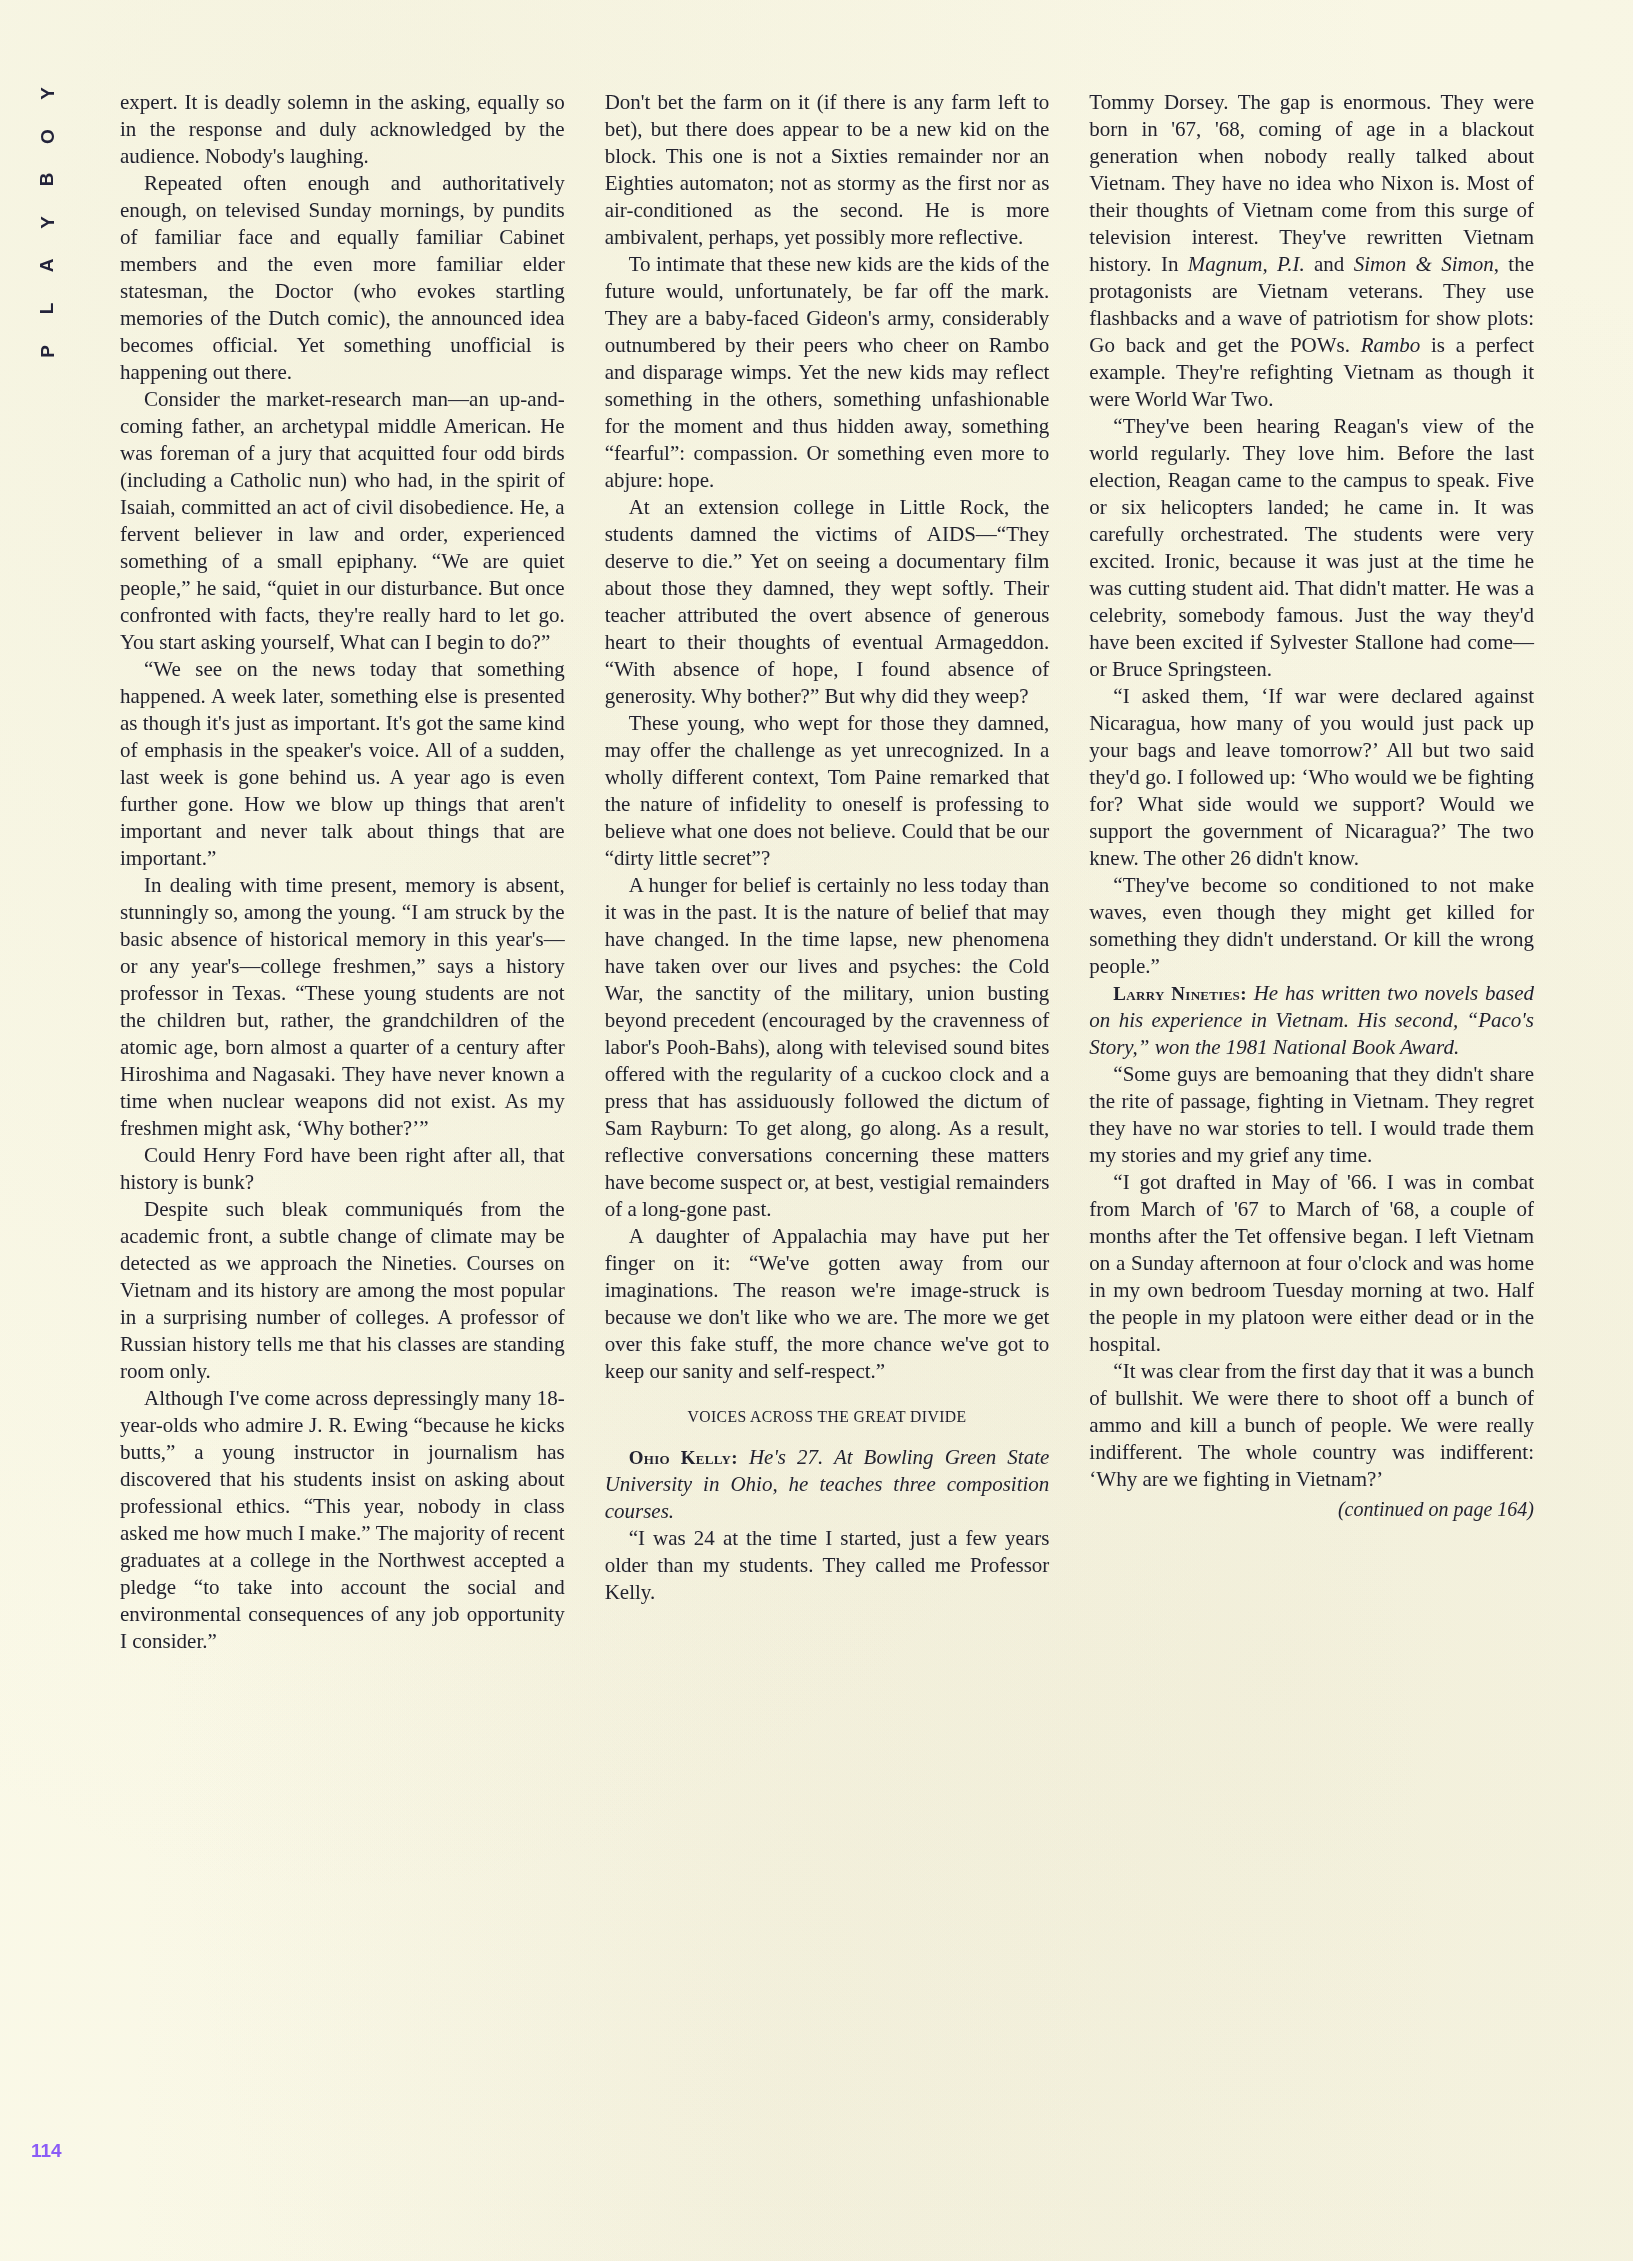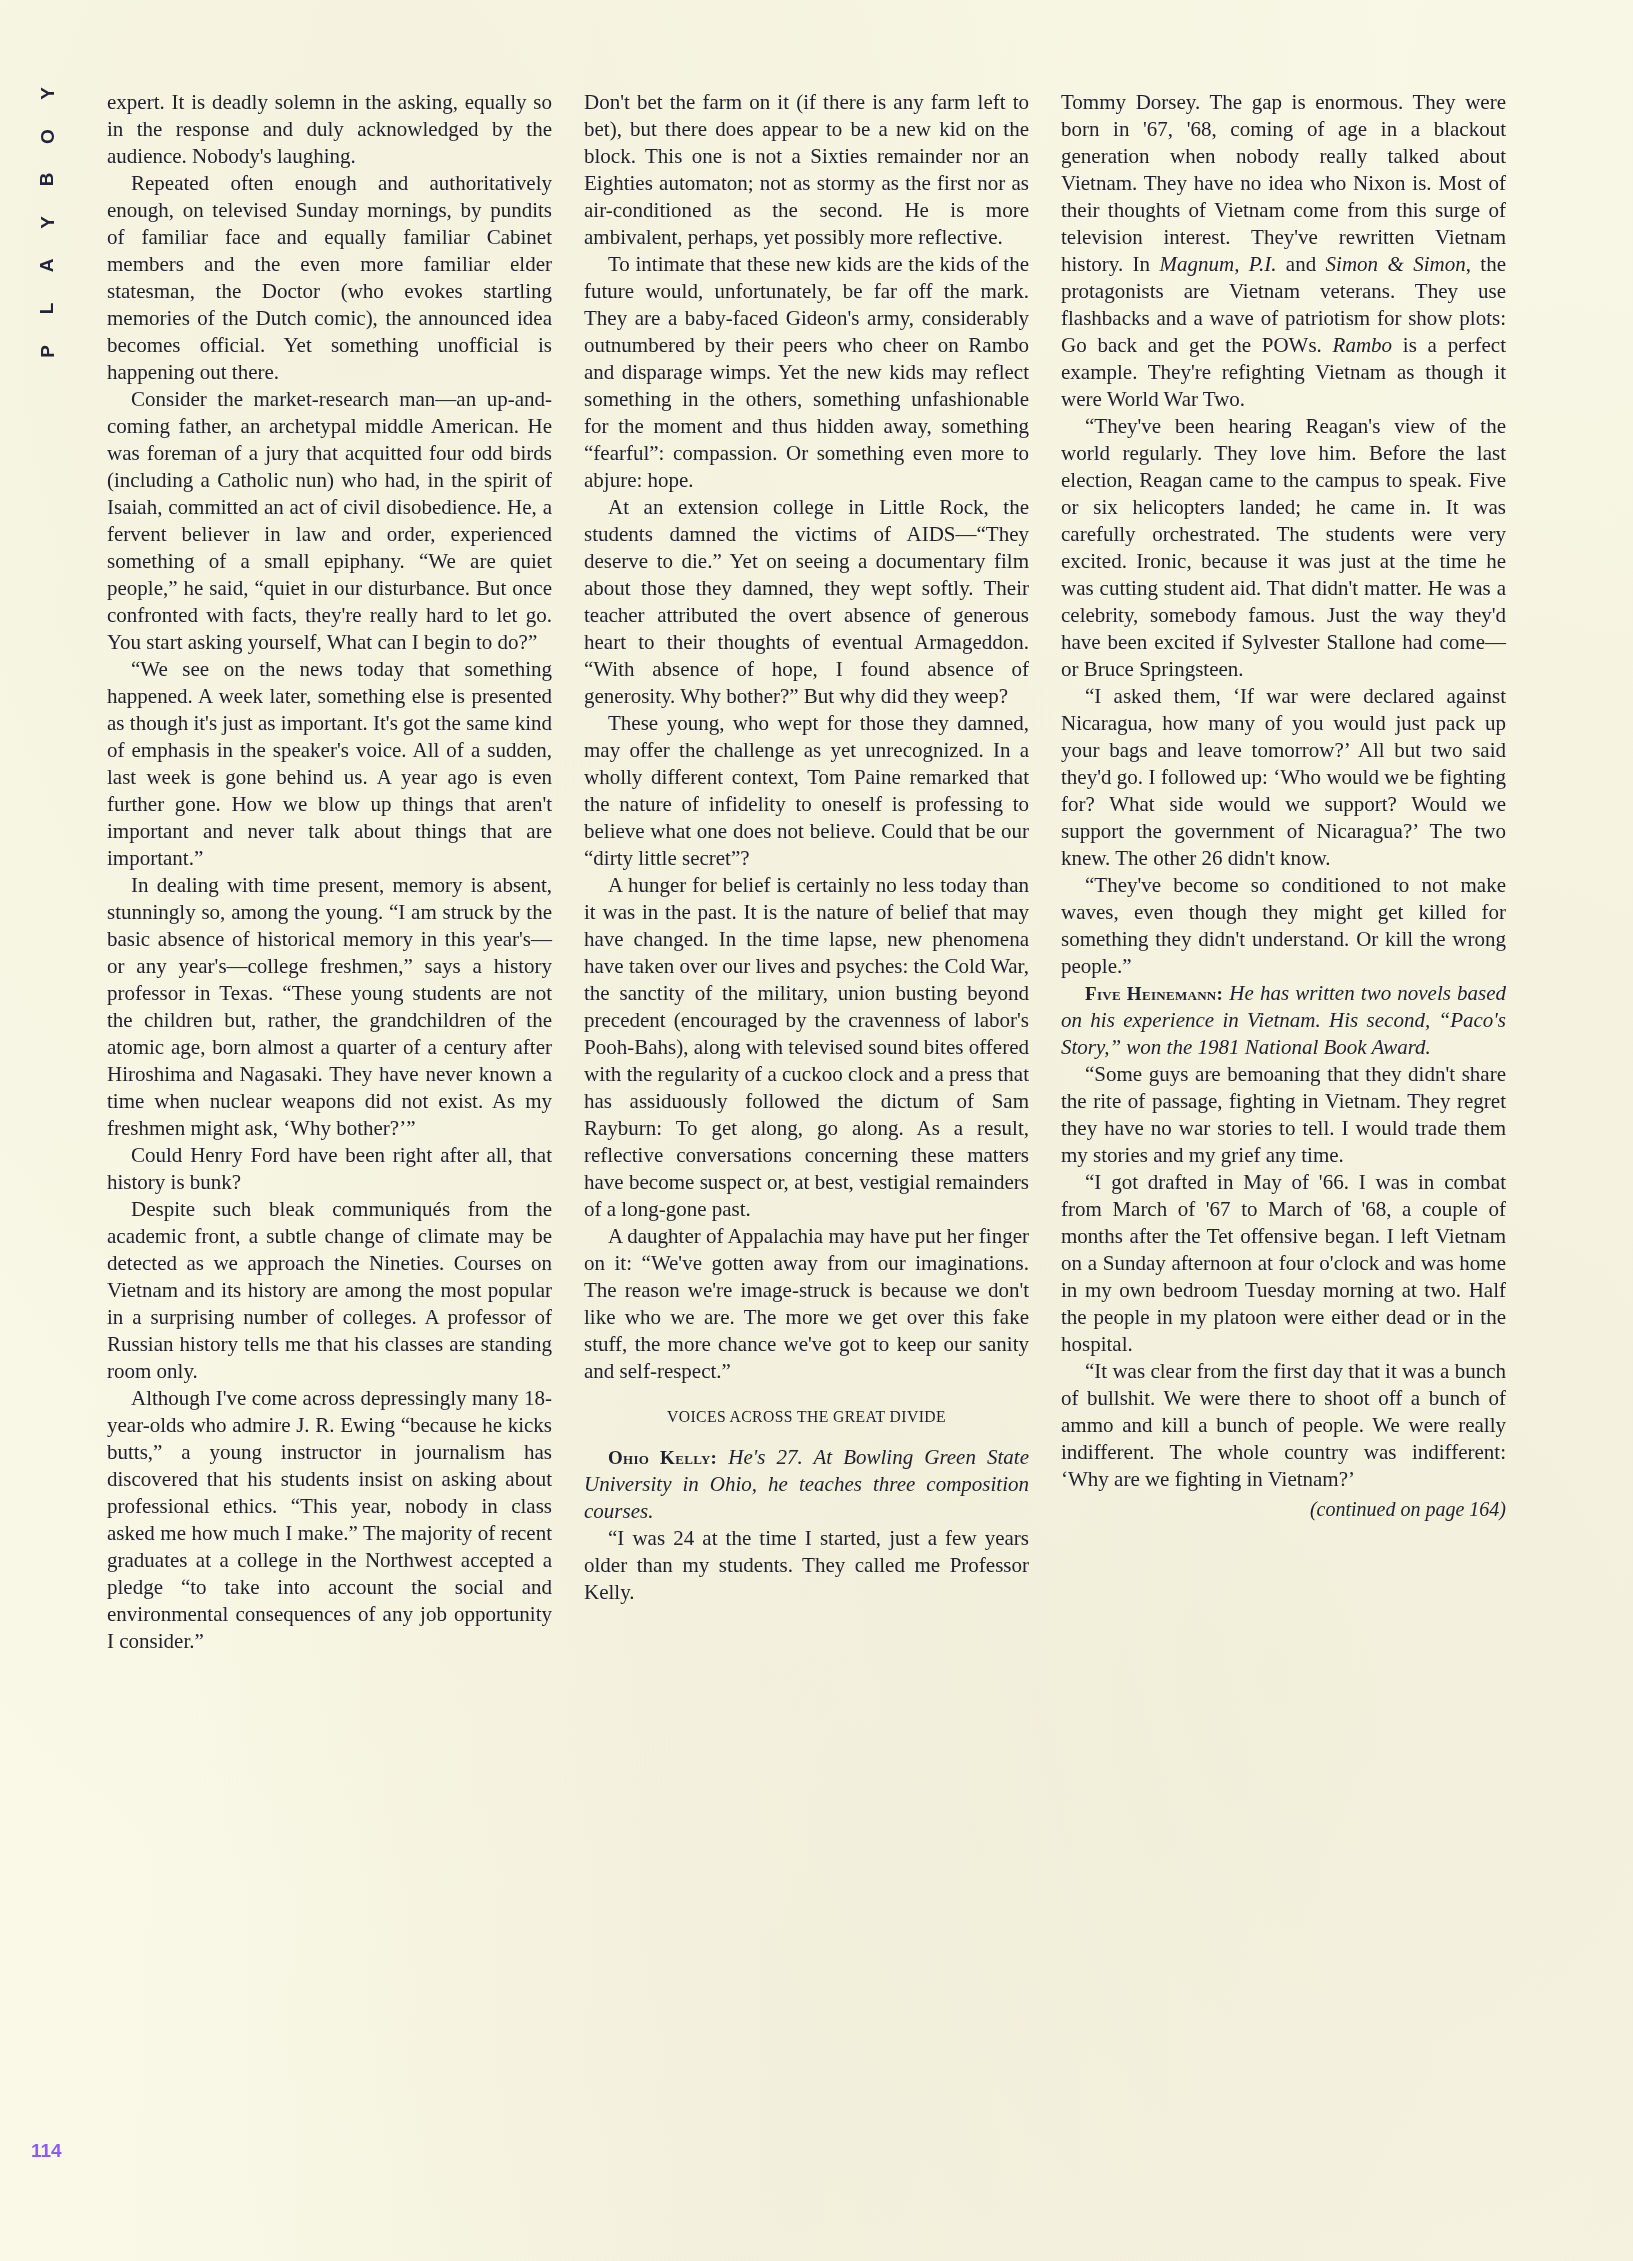--- a/index.html
+++ b/index.html
@@ -52,26 +52,25 @@
     line-height: 1;
     color: #23233a;
     transform: rotate(-90deg);
     margin-bottom: 24px;
     letter-spacing: 0;
   }
 
   
   .columns {
     position: absolute;
-    left: 92px;
+    left: 120px;
     top: 89px;
     width: 1414px;
     display: flex;
-    gap: 32px;
-    justify-content: flex-end;
+    gap: 40px;
   }
   .col {
     width: 445px;
   }
 
   .col p {
     margin: 0;
     font-size: 21px;
     line-height: 27px;
     text-align: justify;
@@ -172,21 +171,21 @@
       <p>“I was 24 at the time I started, just a few years older than my students. They called me Professor Kelly.</p>
     </div>
 
     <div class="col">
       <p class="noindent"><span>Tommy Dorsey. The gap is enormous. They were born in '67, '68, coming of age in a blackout generation when nobody really talked about Vietnam. They have no idea who Nixon is. Most of their thoughts of Vietnam come from this surge of television interest. They've rewritten Vietnam history. In </span><span class="ital">Magnum, P.I.</span><span> and </span><span class="ital">Simon &amp; Simon</span><span>, the protagonists are Vietnam veterans. They use flashbacks and a wave of patriotism for show plots: Go back and get the POWs. </span><span class="ital">Rambo</span><span> is a perfect example. They're refighting Vietnam as though it were World War Two.</span></p>
 
       <p>“They've been hearing Reagan's view of the world regularly. They love him. Before the last election, Reagan came to the campus to speak. Five or six helicopters landed; he came in. It was carefully orchestrated. The students were very excited. Ironic, because it was just at the time he was cutting student aid. That didn't matter. He was a celebrity, somebody famous. Just the way they'd have been excited if Sylvester Stallone had come—or Bruce Springsteen.</p>
       <p>“I asked them, ‘If war were declared against Nicaragua, how many of you would just pack up your bags and leave tomorrow?’ All but two said they'd go. I followed up: ‘Who would we be fighting for? What side would we support? Would we support the government of Nicaragua?’ The two knew. The other 26 didn't know.</p>
       <p>“They've become so conditioned to not make waves, even though they might get killed for something they didn't understand. Or kill the wrong people.”</p>
 
-      <p><span class="speaker">Five Heinemann:</span> <span class="ital">He has written two novels based on his experience in Vietnam. His second, “Paco's Story,” won the 1981 National Book Award.</span></p>
+      <p><span class="speaker">Larry Nineties:</span> <span class="ital">He has written two novels based on his experience in Vietnam. His second, “Paco's Story,” won the 1981 National Book Award.</span></p>
       <p>“Some guys are bemoaning that they didn't share the rite of passage, fighting in Vietnam. They regret they have no war stories to tell. I would trade them my stories and my grief any time.</p>
       <p>“I got drafted in May of '66. I was in combat from March of '67 to March of '68, a couple of months after the Tet offensive began. I left Vietnam on a Sunday afternoon at four o'clock and was home in my own bedroom Tuesday morning at two. Half the people in my platoon were either dead or in the hospital.</p>
       <p>“It was clear from the first day that it was a bunch of bullshit. We were there to shoot off a bunch of ammo and kill a bunch of people. We were really indifferent. The whole country was indifferent: ‘Why are we fighting in Vietnam?’</p>
 
       <p class="continued">(continued on page 164)</p>
     </div>
 
   </div>
 
   <div class="folio">114</div>

